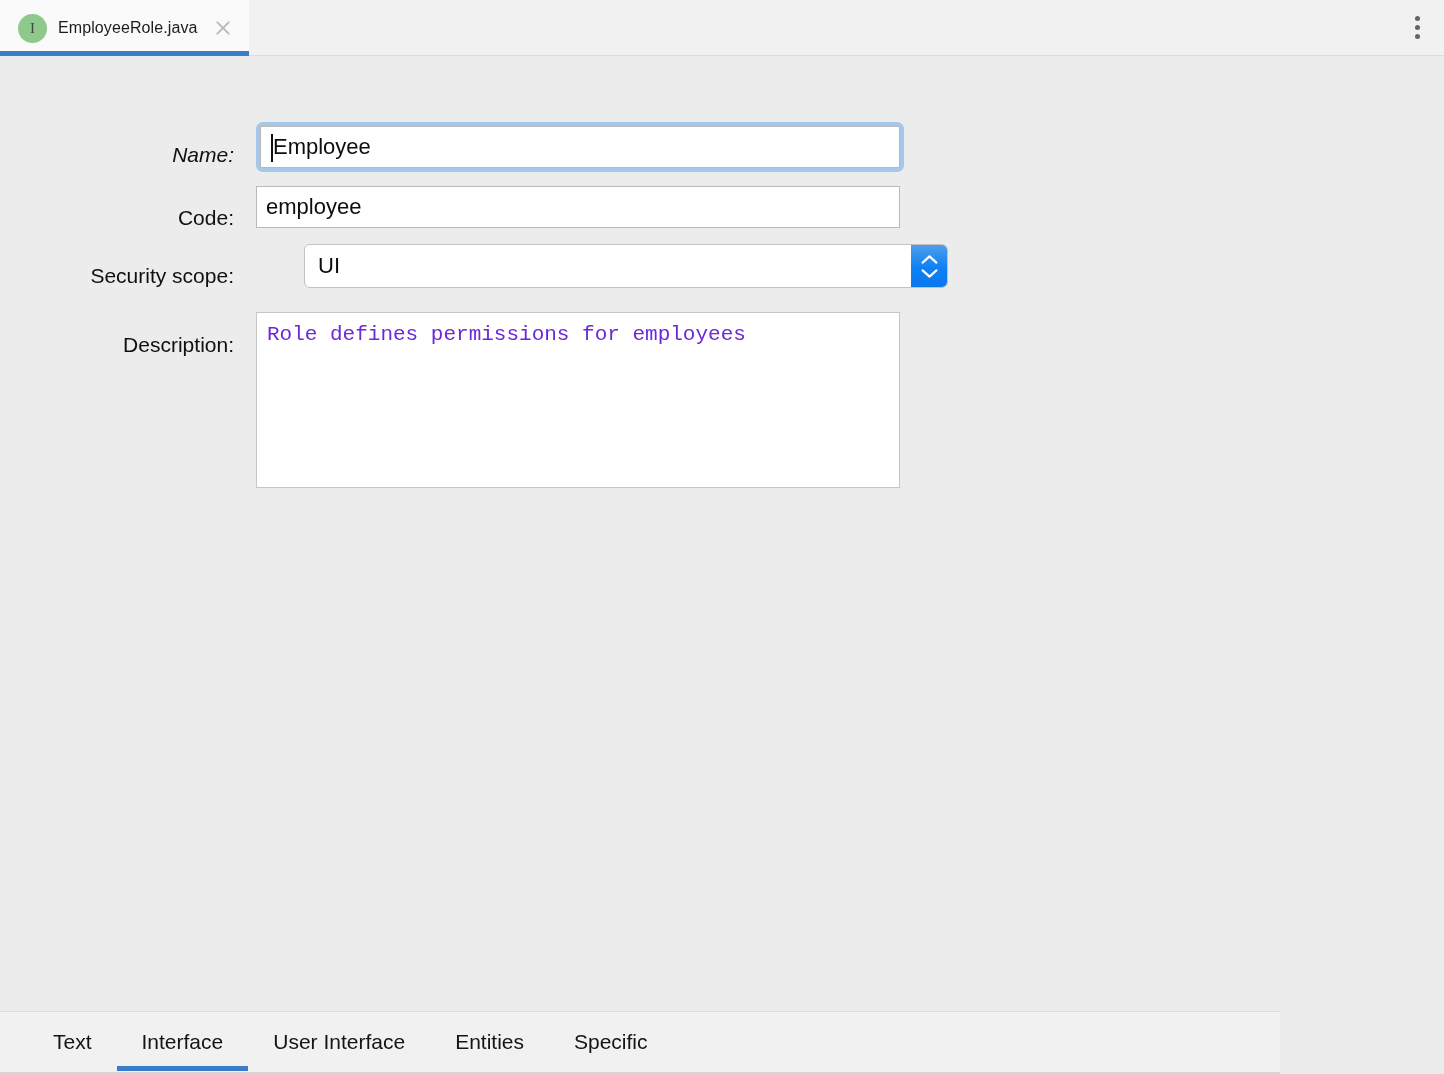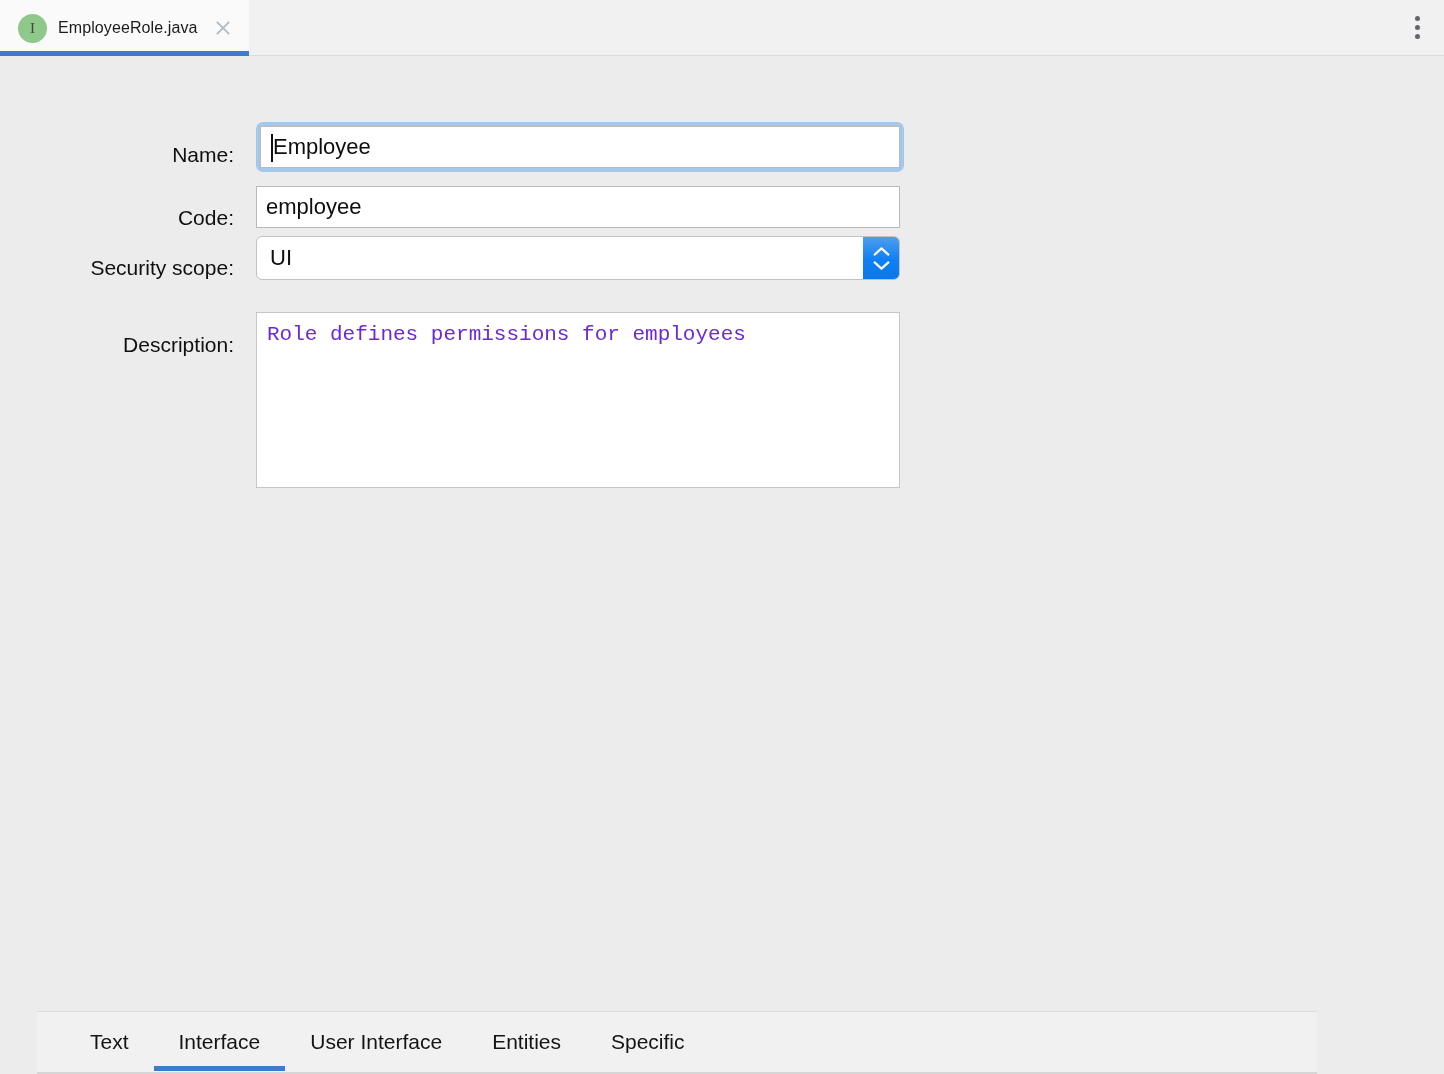--- a/index.html
+++ b/index.html
@@ -118,24 +118,24 @@
     padding-right: 22px;
     font-size: 21px;
     color: #101010;
     line-height: 1;
     white-space: nowrap;
   }
 
   
   #row-name        { top: 66px;  left: 60px; }
   #row-code        { top: 130px; left: 60px; }
-  #row-scope       { top: 180px; left: 60px; }
+  #row-scope       { top: 188px; left: 60px; gap: 48px; }
   #row-description { top: 256px; left: 60px; }
 
-  #row-name .form-label        { padding-top: 22px; }
+  #row-name .form-label        { padding-top: 22px; font-style: italic; }
   #row-code .form-label        { padding-top: 21px; }
   #row-scope .form-label       { padding-top: 21px; }
   #row-description .form-label { padding-top: 22px; }
 
   
   .focus-wrap {
     width: 648px;
     padding: 4px;
     border-radius: 7px;
     background: #a4c8ea;
@@ -224,21 +224,20 @@
     position: absolute;
     bottom: 0; left: 0;
     width: 1280px;
     height: 63px;
     background: #f1f1f1;
     border-top: 1px solid #dcdcdc;
     border-bottom: 2px solid #d6d6d6;
     display: flex;
     align-items: stretch;
     padding-left: 28px;
-    margin-left: 37px;
   }
   .bottom-tab {
     position: relative;
     display: flex;
     align-items: center;
     padding: 0 25px;
     font-size: 21px;
     color: #141414;
     white-space: nowrap;
     cursor: default;

